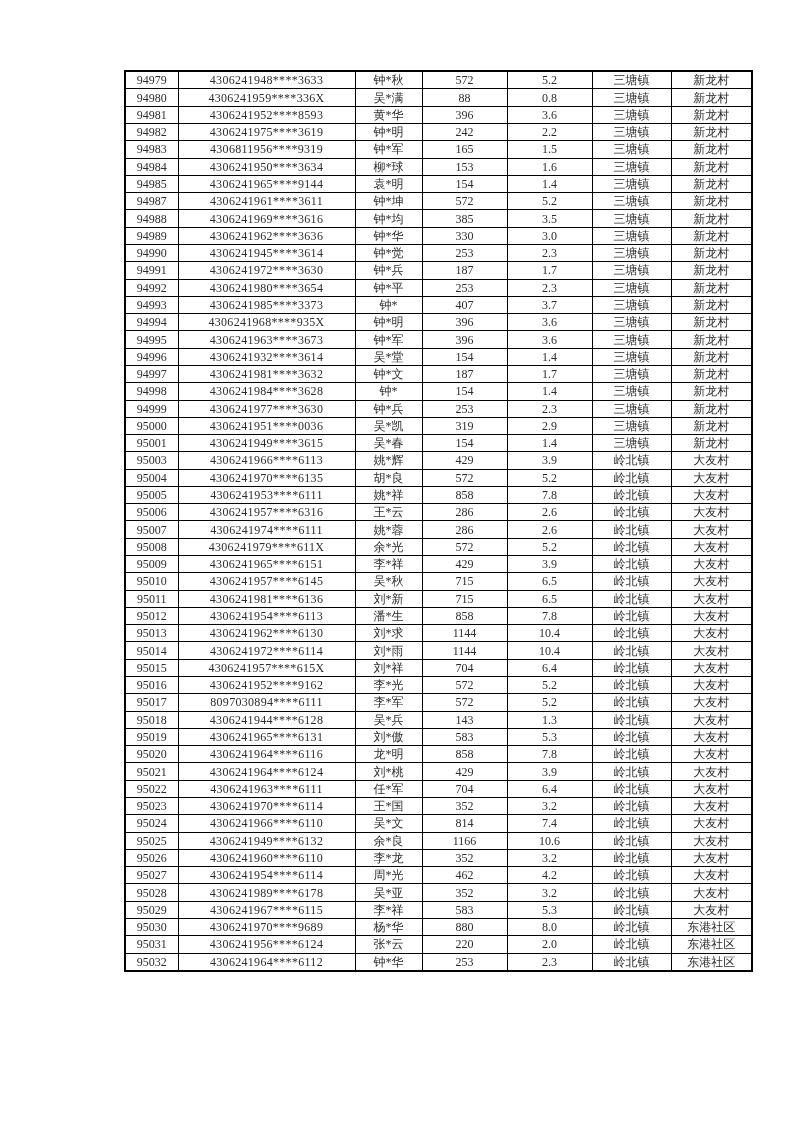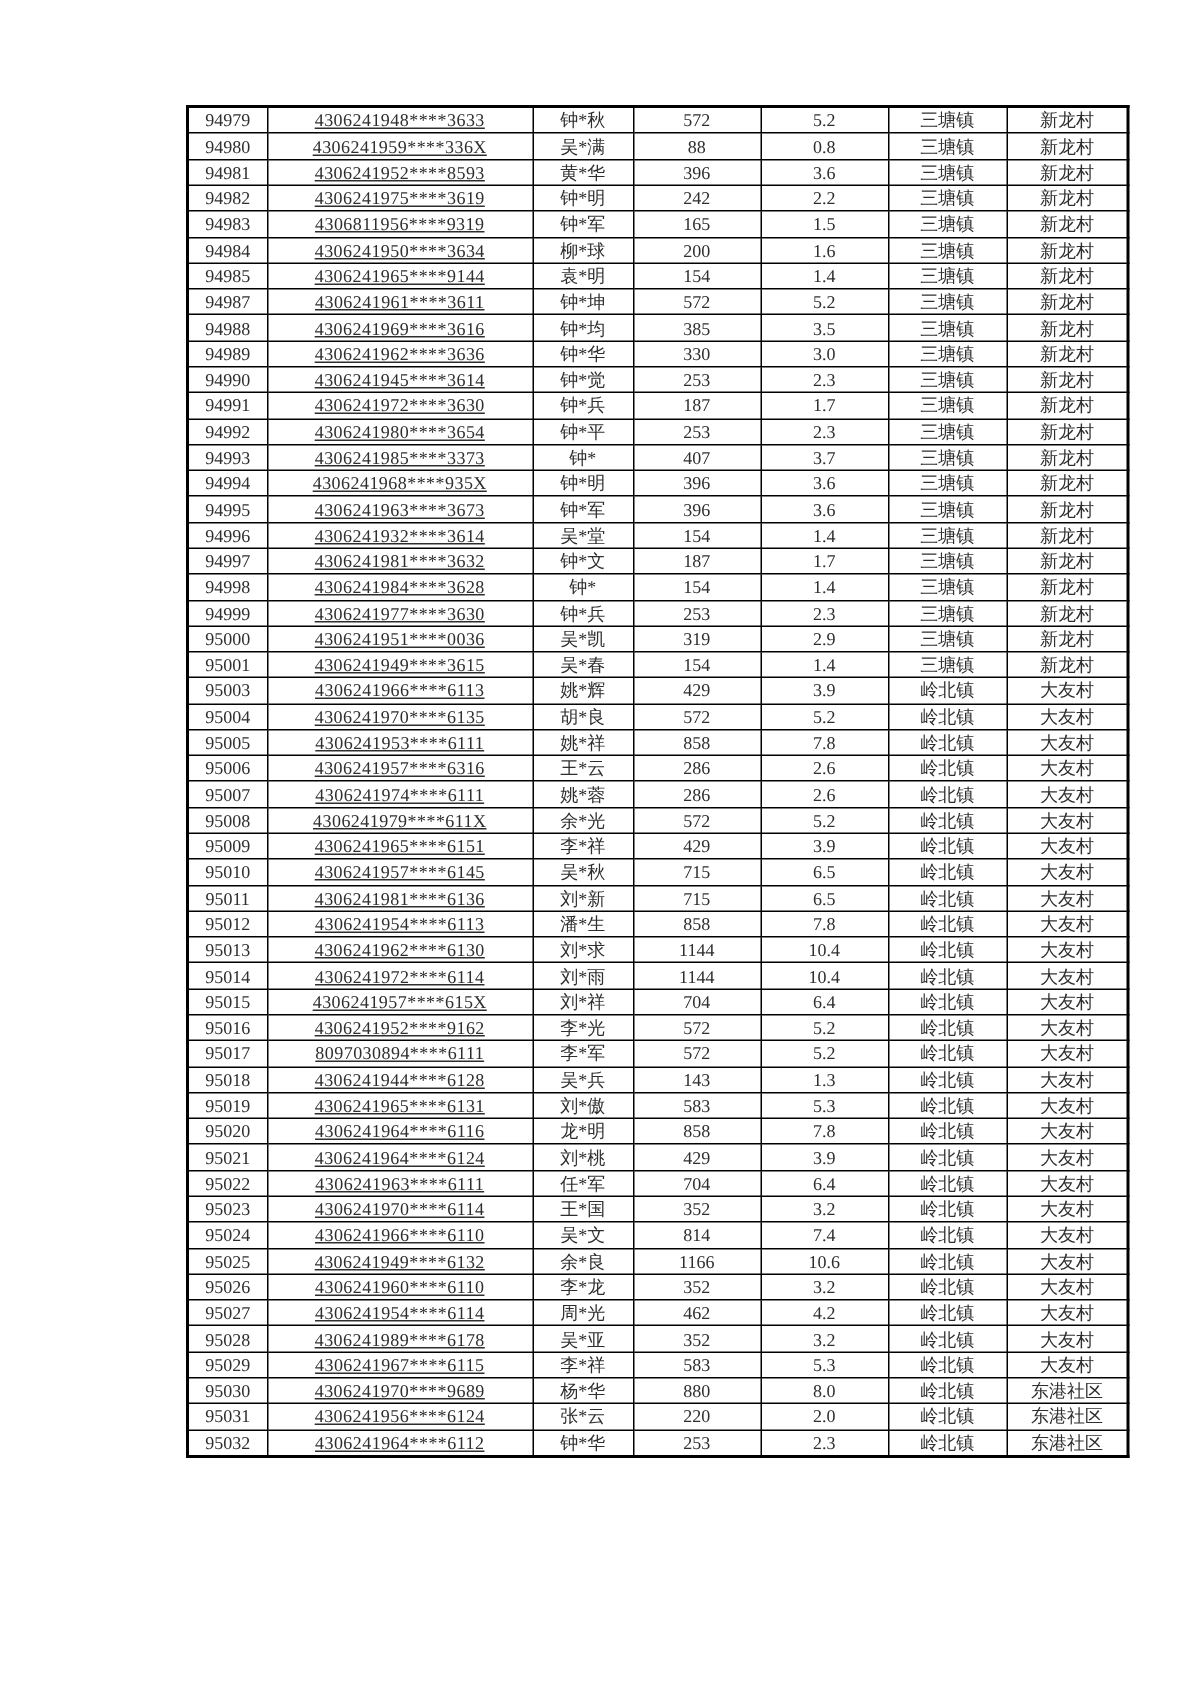--- a/index.html
+++ b/index.html
@@ -38,21 +38,21 @@
     overflow: hidden;
     box-sizing: border-box;
   }
   .col-seq     { width: 53px;  }
   .col-id      { width: 177px; }
   .col-name    { width: 67px;  }
   .col-value1  { width: 85px;  }
   .col-value2  { width: 85px;  }
   .col-town    { width: 79px;  }
   .col-village { width: 81px;  }
-  td[data-name="cell-id-masked"] { letter-spacing: 0.3px; text-decoration: underline; }
+  td[data-name="cell-id-masked"] { letter-spacing: 0.3px; }
 </style>
 </head>
 <body>
 
 <div class="page" data-name="document-page">
   <table class="data-table" data-name="records-table">
     <colgroup>
       <col class="col-seq">
       <col class="col-id">
       <col class="col-name">
@@ -105,21 +105,21 @@
         <td data-name="cell-name">钟*军</td>
         <td data-name="cell-value1">165</td>
         <td data-name="cell-value2">1.5</td>
         <td data-name="cell-town">三塘镇</td>
         <td data-name="cell-village">新龙村</td>
       </tr>
         <tr data-name="table-row">
         <td data-name="cell-seq">94984</td>
         <td data-name="cell-id-masked">4306241950****3634</td>
         <td data-name="cell-name">柳*球</td>
-        <td data-name="cell-value1">200</td>
+        <td data-name="cell-value1">153</td>
         <td data-name="cell-value2">1.6</td>
         <td data-name="cell-town">三塘镇</td>
         <td data-name="cell-village">新龙村</td>
       </tr>
         <tr data-name="table-row">
         <td data-name="cell-seq">94985</td>
         <td data-name="cell-id-masked">4306241965****9144</td>
         <td data-name="cell-name">袁*明</td>
         <td data-name="cell-value1">154</td>
         <td data-name="cell-value2">1.4</td>

